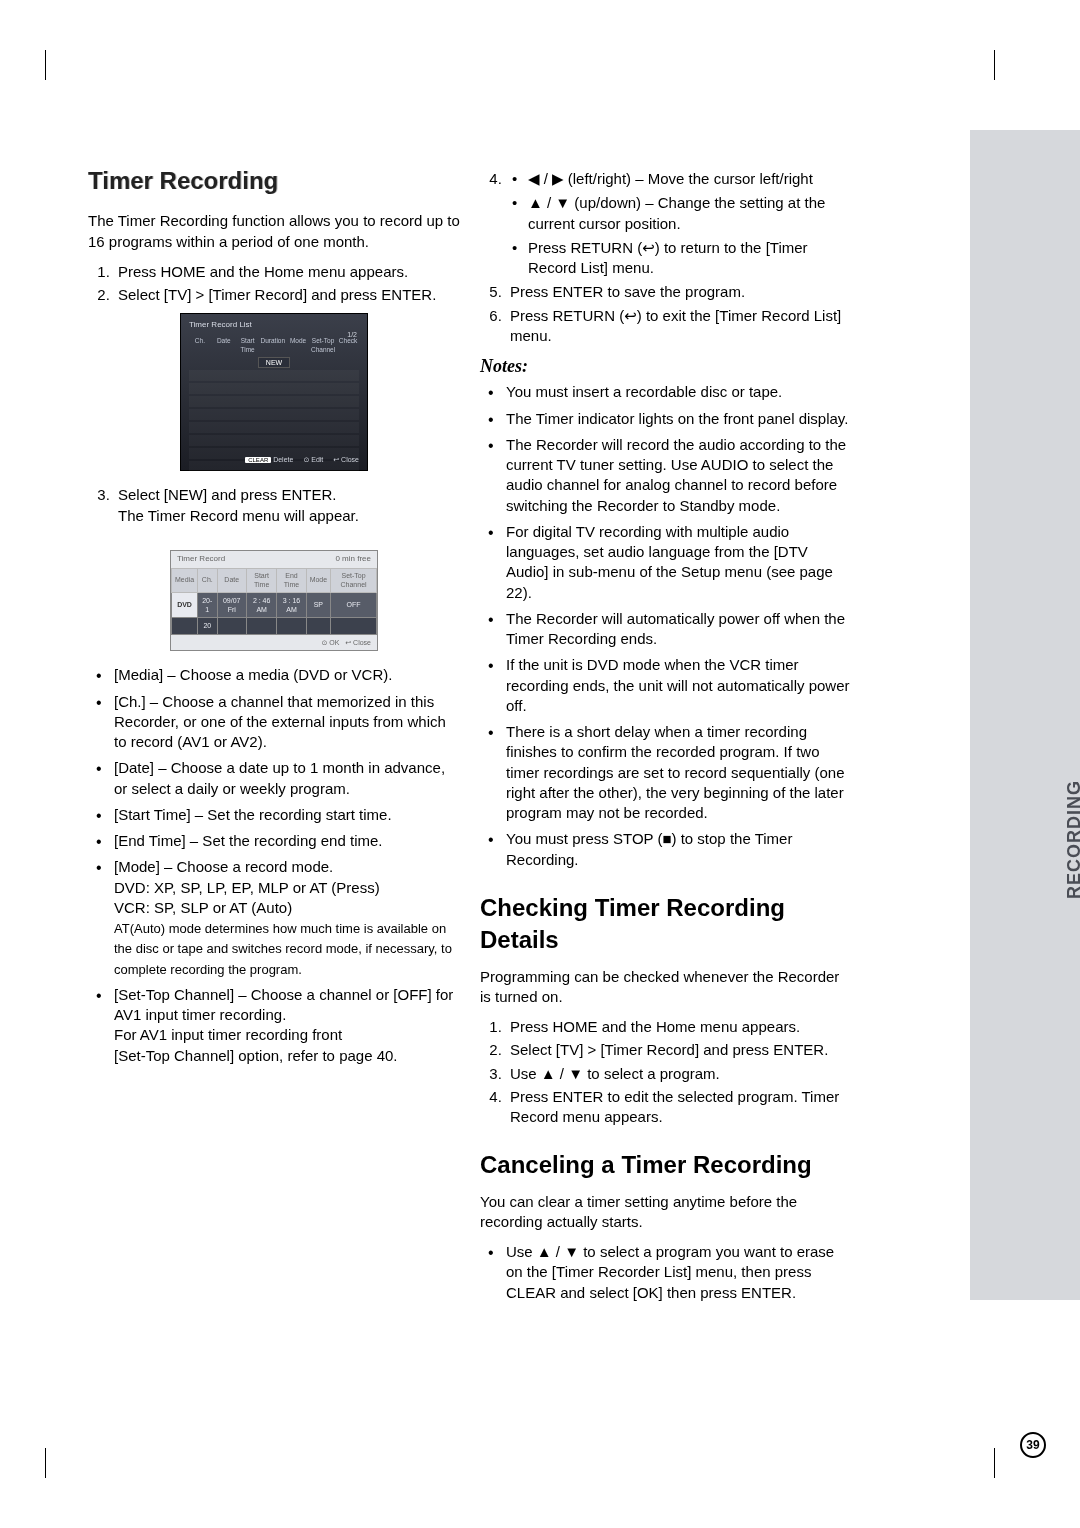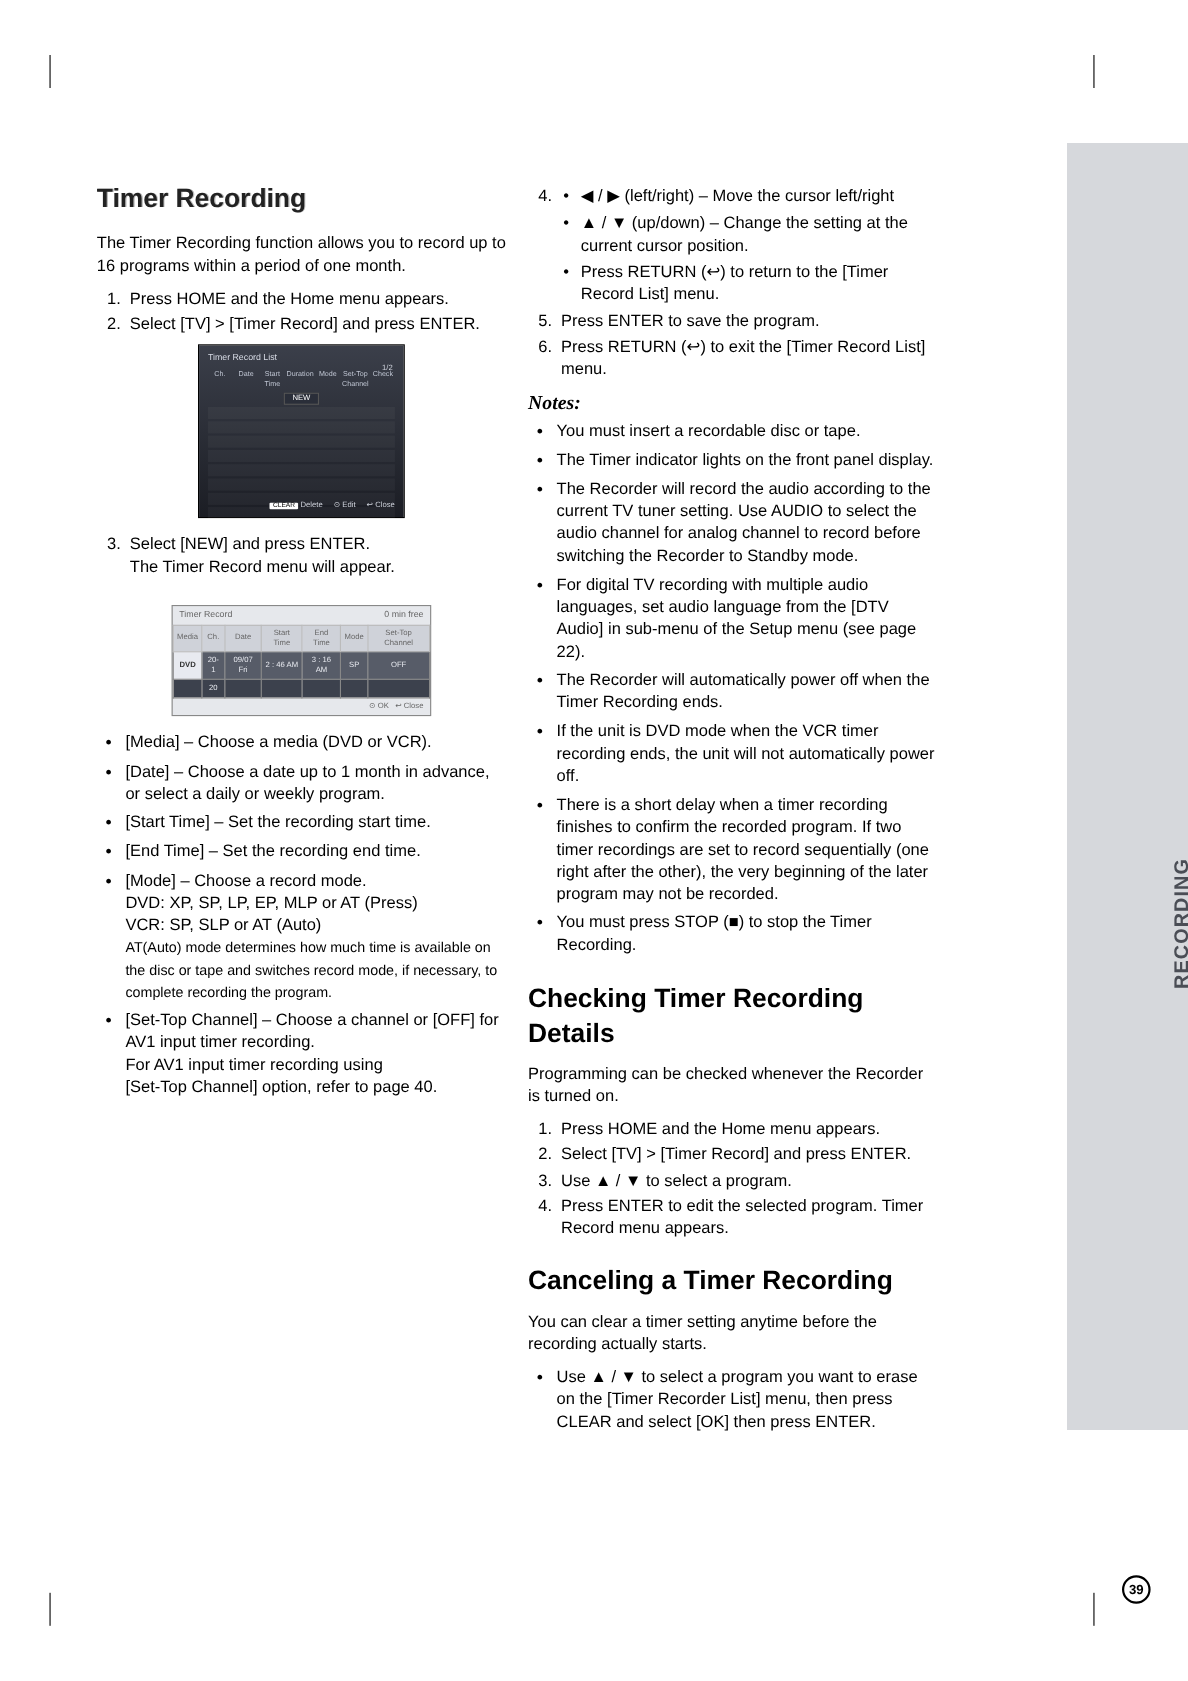--- a/index.html
+++ b/index.html
@@ -78,21 +78,21 @@
   .shot1 .thead { display:flex; gap:2px; font-size:6.5px; color:#bfc5d2; padding:2px 0;}
   .shot1 .thead span{flex:1; text-align:center;}
   .shot1 .rows { margin-top:2px;}
   .shot1 .row { height:11px; background:rgba(255,255,255,0.04); margin-bottom:2px;}
   .shot1 .new { text-align:center; font-size:7px; color:#fff; background:#2a2e39; width:32px; margin:0 auto; border:1px solid #555;}
   .shot1 .foot { position:absolute; bottom:6px; right:8px; font-size:7px; color:#cfd3dc; display:flex; gap:10px;}
   .shot1 .foot .btn { background:#fff; color:#000; padding:0 3px; font-size:6px; border-radius:1px;}
 
   
   .shot2 {
-    width: 236px;
+    width: 208px;
     margin: 24px auto 14px auto;
     border:1px solid #888;
     background:#e6e8ec;
     font-size:8px;
     color:#555;
   }
   .shot2 .bar { display:flex; justify-content:space-between; padding:3px 6px; font-size:8px; color:#666;}
   .shot2 table { width:100%; border-collapse:collapse; font-size:7px;}
   .shot2 th { background:#cfd2d9; color:#666; font-weight:normal; padding:2px 3px; border:1px solid #bbb; text-align:center;}
   .shot2 td { background:#575c68; color:#e8eaf0; padding:3px 3px; border:1px solid #888; text-align:center;}
@@ -228,32 +228,33 @@
     </tbody>
           </table>
     <div class="foot2">
       <span>⊙ OK</span>&nbsp;&nbsp;
       <span>↩ Close</span>
     </div>
   </div>
 
   <ul class="bullets">
     <li>[Media] – Choose a media (DVD or VCR).</li>
+    <li>[Ch.] – Choose a channel that memorized in this Recorder, or one of the external inputs from which to record (AV1 or AV2).</li>
     <li>[Date] – Choose a date up to 1 month in advance, or select a daily or weekly program.</li>
     <li>[Start Time] – Set the recording start time.</li>
     <li>[End Time] – Set the recording end time.</li>
     <li>
       <span>[Mode] – Choose a record mode.</span><br>
       <span>DVD: XP, SP, LP, EP, MLP or AT (Press)</span><br>
       <span>VCR: SP, SLP or AT (Auto)</span><br>
       <span class="small">AT(Auto) mode determines how much time is available on the disc or tape and switches record mode, if necessary, to complete recording the program.</span>
     </li>
     <li>
       <span>[Set-Top Channel] – Choose a channel or [OFF] for AV1 input timer recording.</span><br>
-      <span>For AV1 input timer recording using</span><br>
+      <span>For AV1 input timer recording front</span><br>
       <span>[Set-Top Channel] option, refer to page 40.</span>
     </li>
   </ul>
 </div>
 
 <div class="col">
   <ol start="4">
     <li>
       <ul class="inner">
         <li>◀ / ▶ (left/right) – Move the cursor left/right</li>

